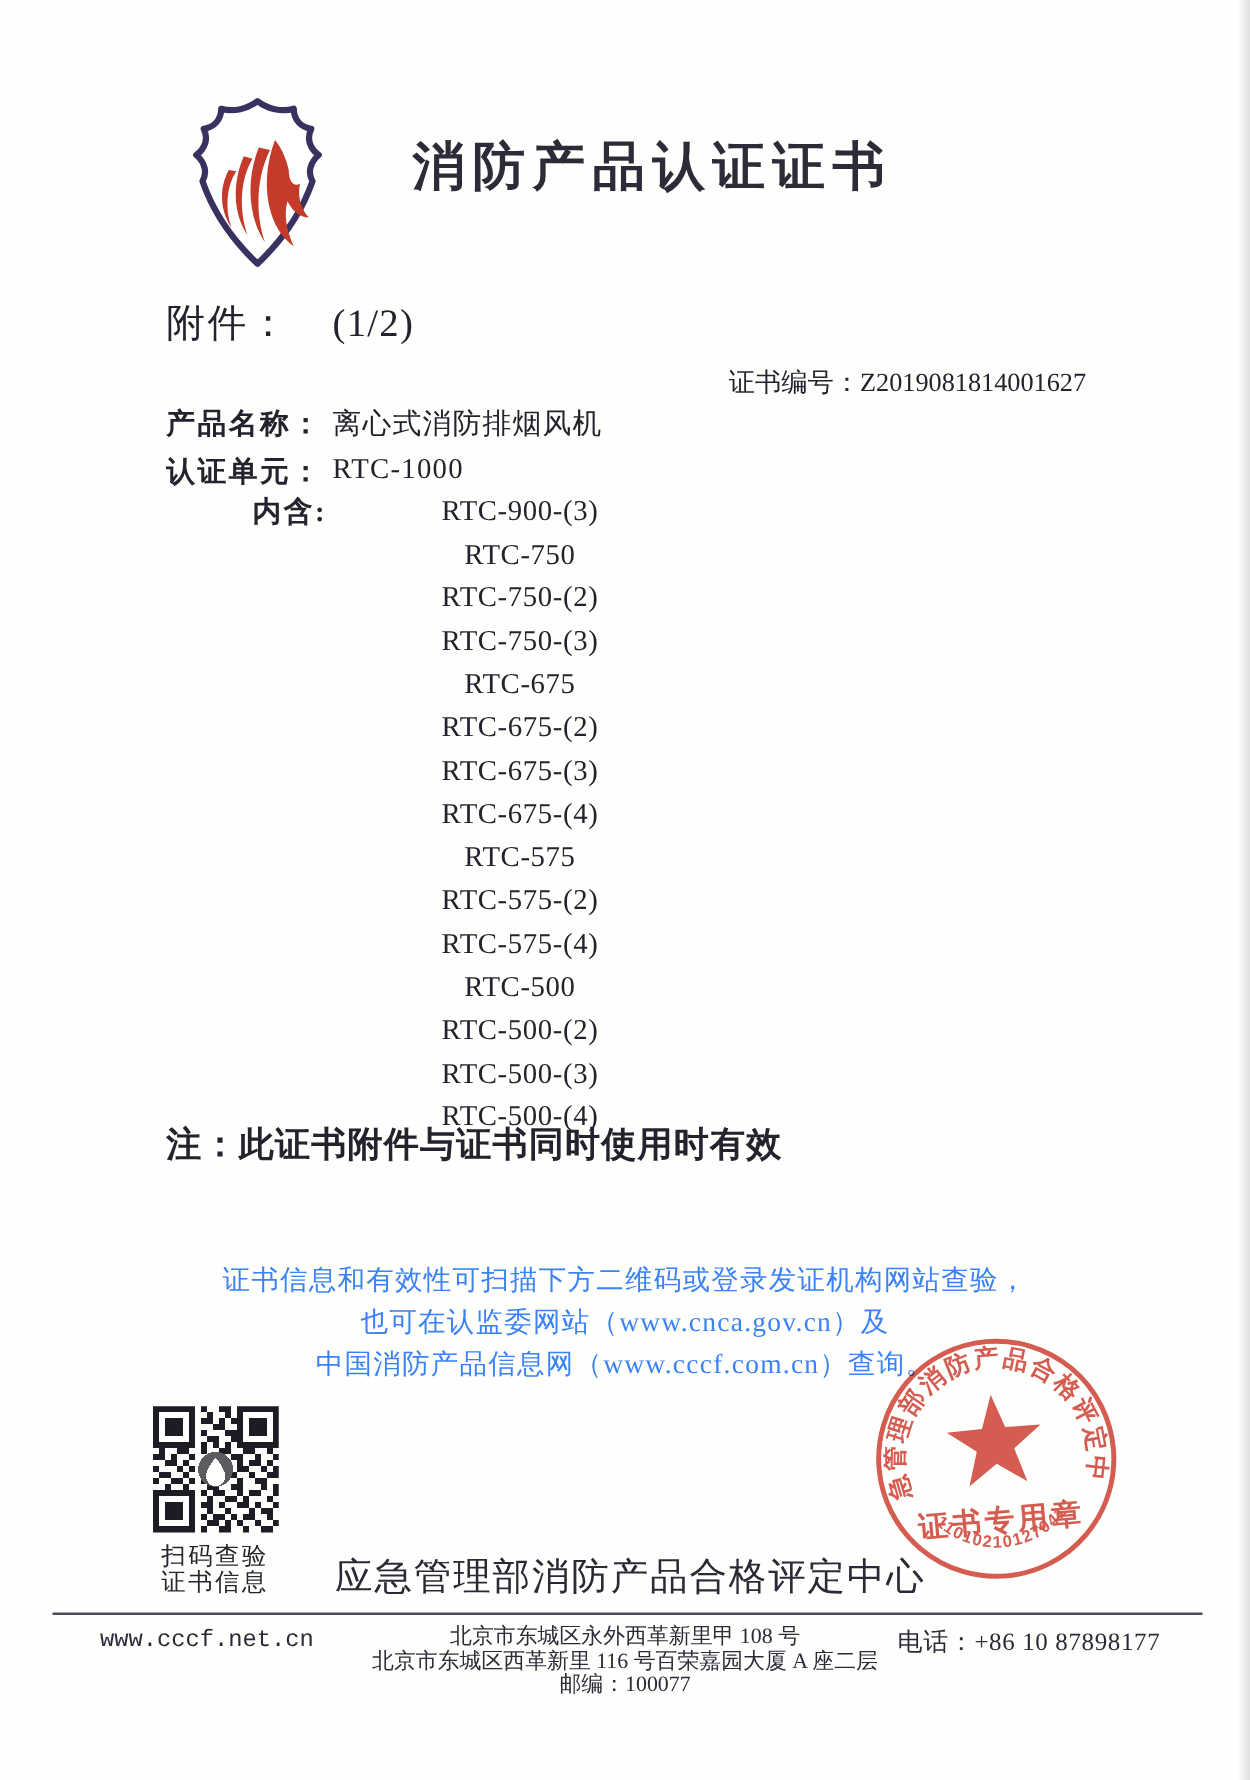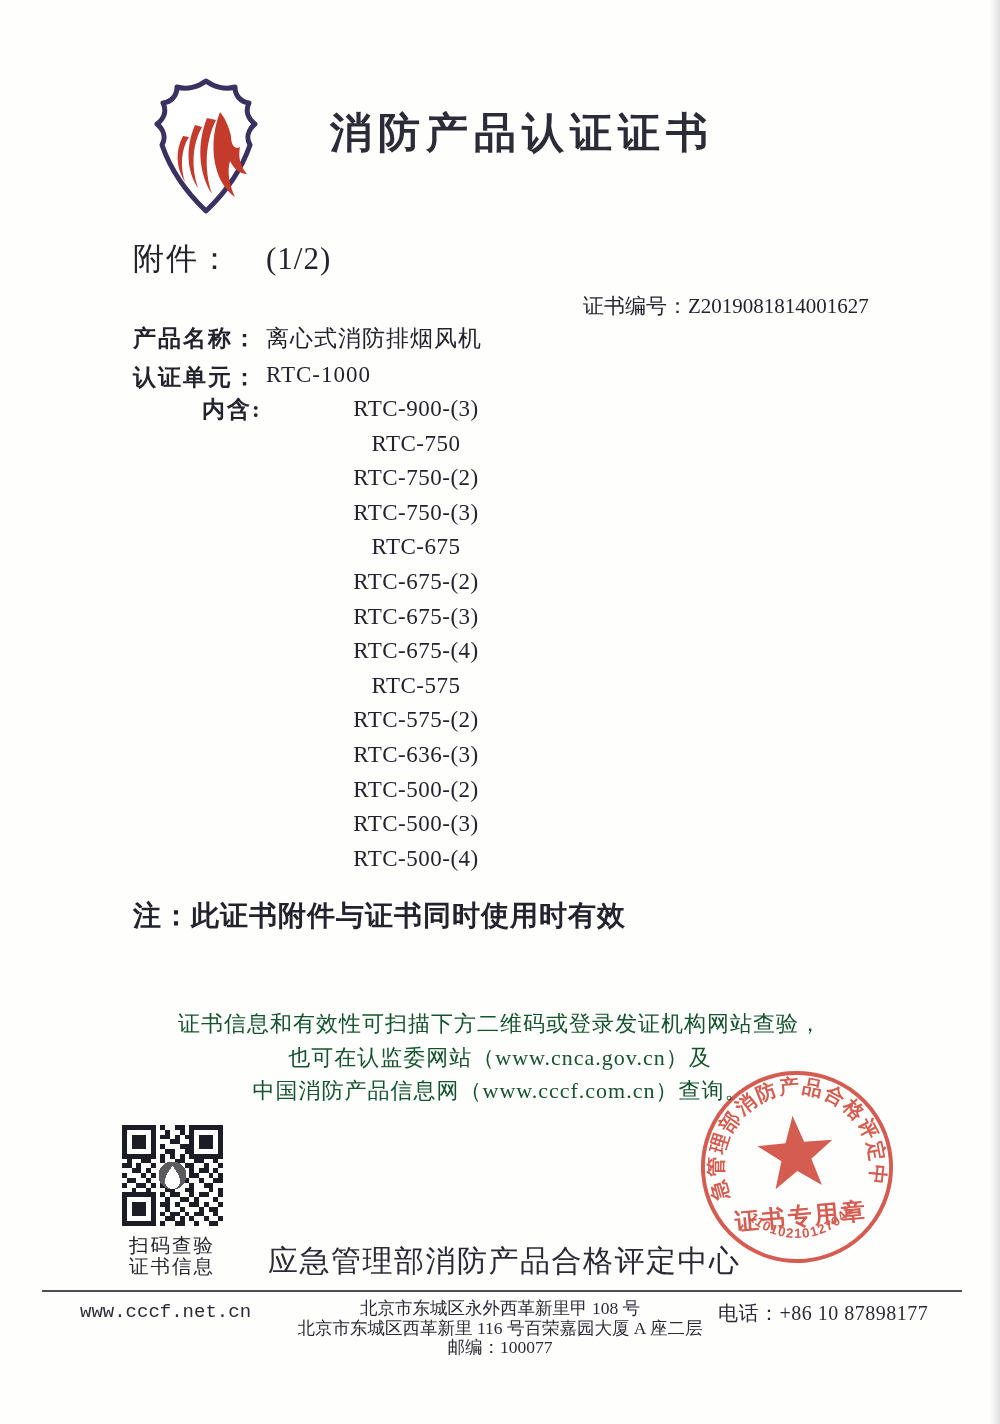--- a/index.html
+++ b/index.html
@@ -45,21 +45,21 @@
   .row-unit    { left: 133px; top: 362px; }
   .row-product .val, .row-unit .val { position: absolute; left: 133px; top: 0; font-weight: 400; white-space: nowrap; letter-spacing: 1px; }
   .contains-lbl { left: 202px; top: 394px; font-size: 23px; font-weight: 700; letter-spacing: 2px; }
 
   .model-list { left: 266px; top: 392px; width: 300px; text-align: center; }
   .model-row { height: 34.6px; line-height: 34.6px; font-size: 23px; letter-spacing: .5px; white-space: nowrap; }
 
   .note-line { left: 133px; top: 897px; font-size: 28px; font-weight: 700; letter-spacing: 1px; }
 
   
-  .verify-block { left: 0; top: 1007px; width: 1000px; text-align: center; font-size: 22px; line-height: 33.5px; letter-spacing: 1px; color: #14532d; }
+  .verify-block { left: 0; top: 1007px; width: 1000px; text-align: center; font-size: 22px; line-height: 33.5px; letter-spacing: 1px; color: #3b82f6; }
 
   
   .qr { left: 122px; top: 1125px; width: 101px; height: 101px; }
   .qr-caption { left: 107px; top: 1236px; width: 130px; text-align: center; font-size: 19.5px; line-height: 20.5px; letter-spacing: 2px; color: #26262f; }
 
   
   .issuer-line { left: 268px; top: 1241px; font-size: 30px; letter-spacing: 1.5px; color: #2a2a36; white-space: nowrap; }
   .stamp { left: 698px; top: 1068px; width: 198px; height: 198px; transform: rotate(-5deg); opacity: .88; mix-blend-mode: multiply; }
 
   
@@ -109,21 +109,22 @@
     <div class="model-row">RTC-900-(3)</div>
     <div class="model-row">RTC-750</div>
     <div class="model-row">RTC-750-(2)</div>
     <div class="model-row">RTC-750-(3)</div>
     <div class="model-row">RTC-675</div>
     <div class="model-row">RTC-675-(2)</div>
     <div class="model-row">RTC-675-(3)</div>
     <div class="model-row">RTC-675-(4)</div>
     <div class="model-row">RTC-575</div>
     <div class="model-row">RTC-575-(2)</div>
-    <div class="model-row">RTC-636-(3)</div>
+    <div class="model-row">RTC-575-(4)</div>
+    <div class="model-row">RTC-500</div>
     <div class="model-row">RTC-500-(2)</div>
     <div class="model-row">RTC-500-(3)</div>
     <div class="model-row">RTC-500-(4)</div>
   </div>
 
   <div class="abs note-line">注：此证书附件与证书同时使用时有效</div>
 
   <div class="abs verify-block">
     <div>证书信息和有效性可扫描下方二维码或登录发证机构网站查验，</div>
     <div>也可在认监委网站（www.cnca.gov.cn）及</div>

